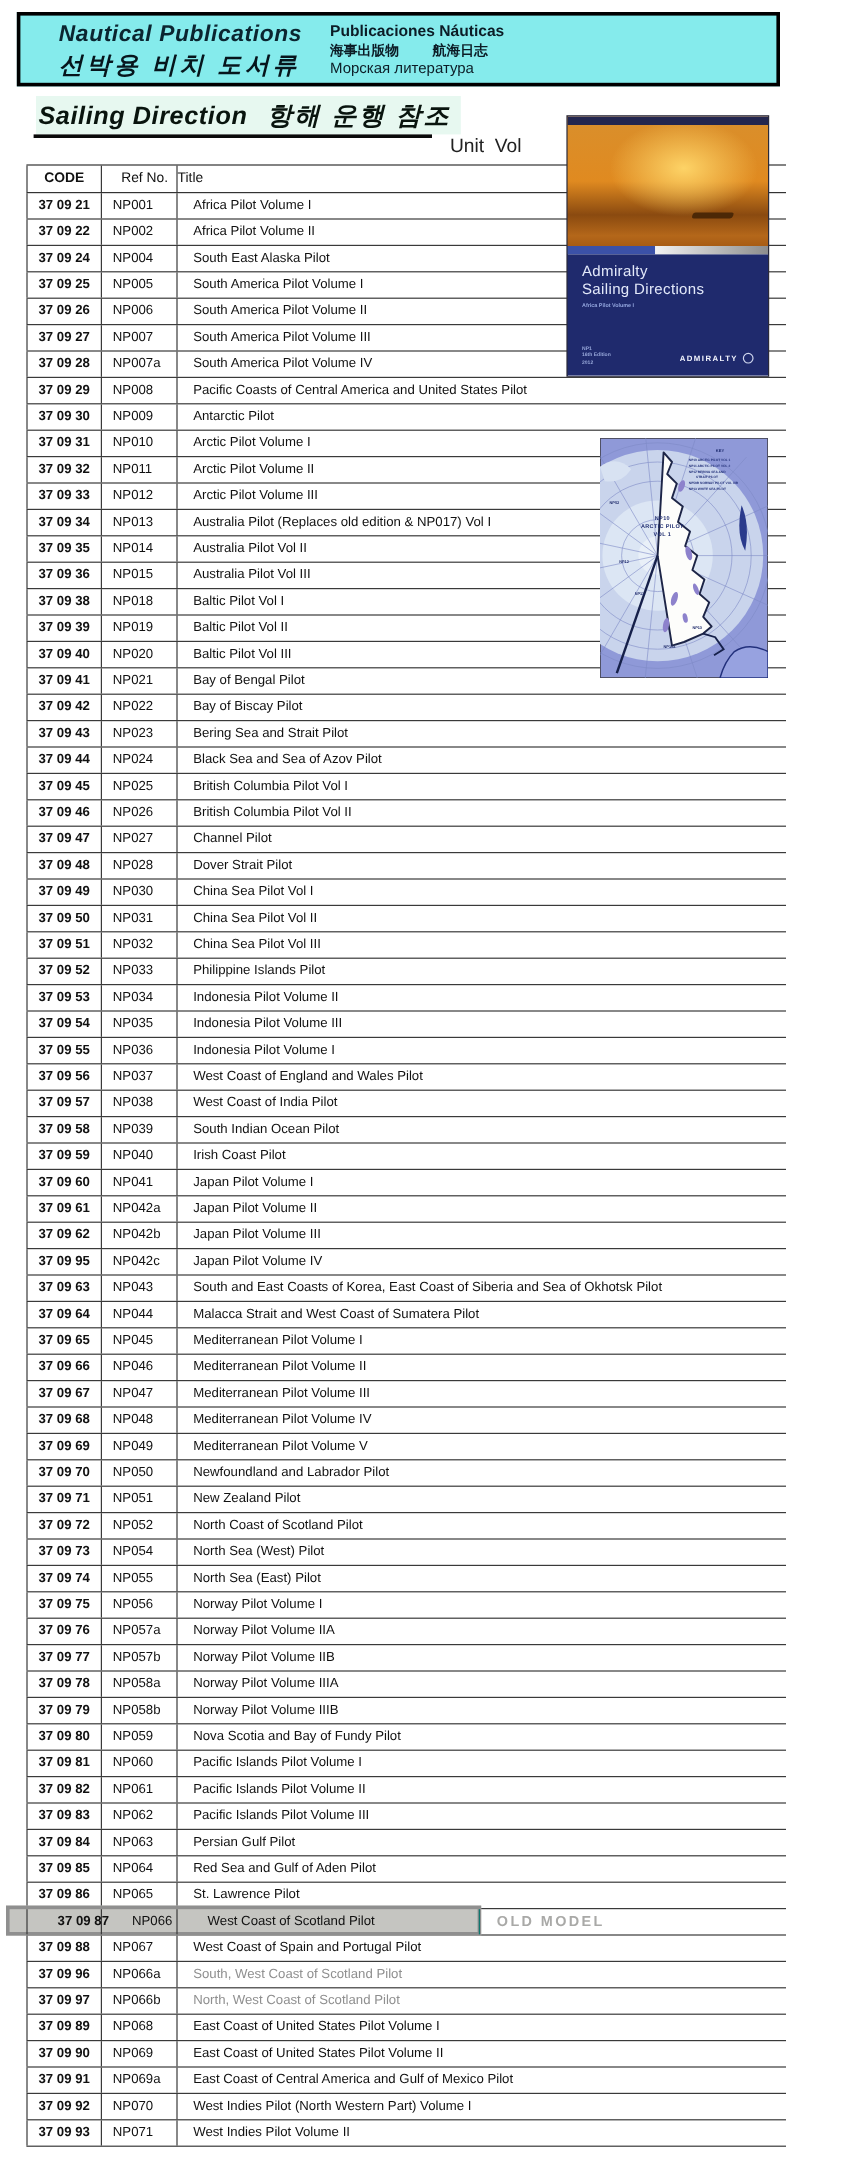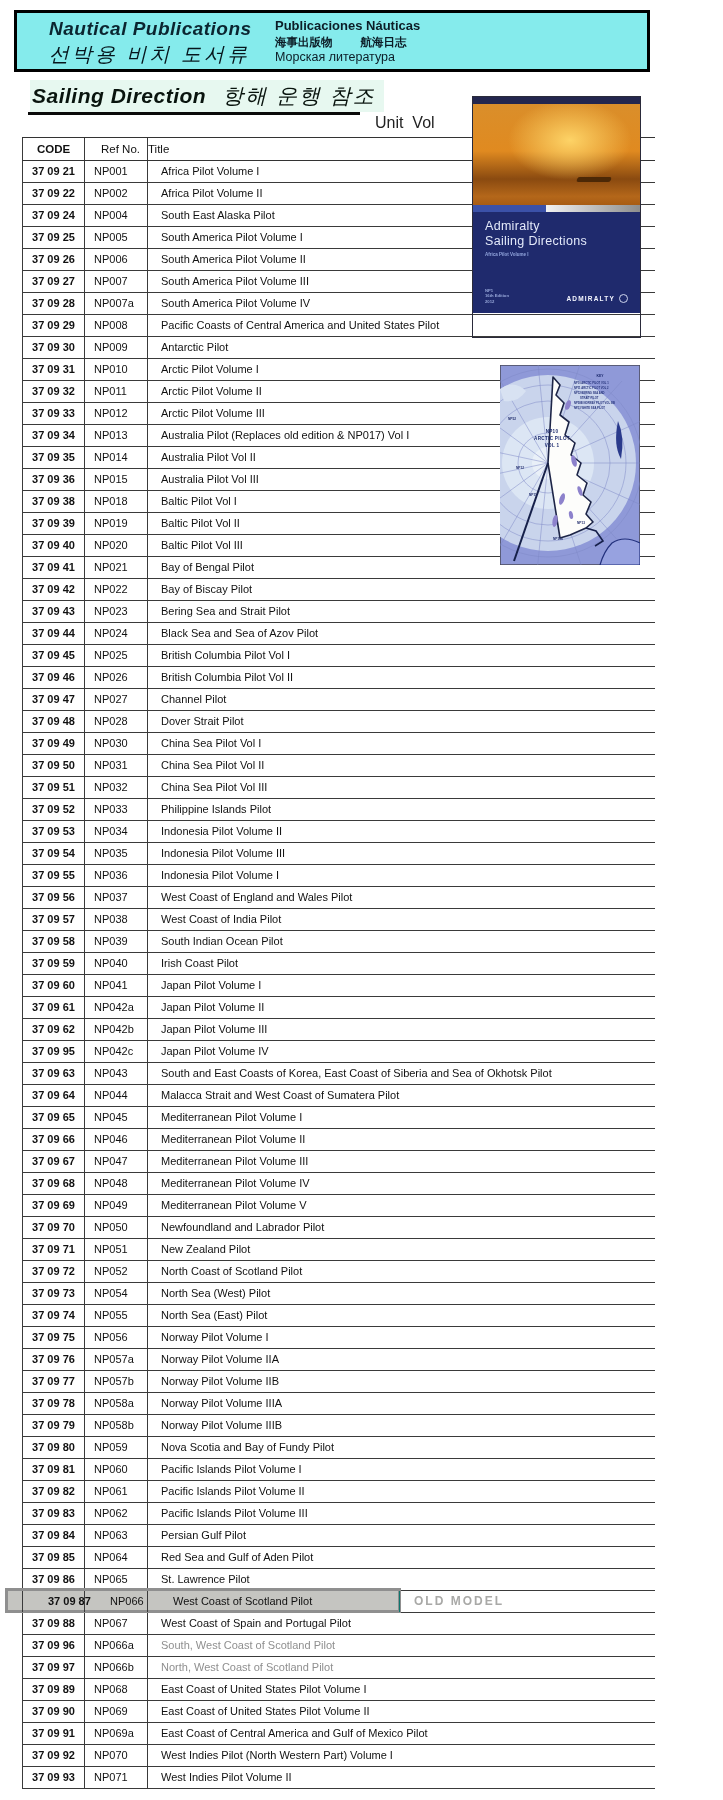--- a/index.html
+++ b/index.html
@@ -5,31 +5,31 @@
   html,body{margin:0;padding:0;}
   body{width:723px;height:1800px;position:relative;background:#ffffff;
        font-family:"Liberation Sans", sans-serif;color:#111;}
   .abs{position:absolute;}
 
   
   .hdr-box{left:14px;top:10px;width:630px;height:56px;background:#85ebec;
            border:3px solid #000;}
   .hdr-en{position:absolute;left:32px;top:5px;font-size:19px;font-weight:bold;
           font-style:italic;color:#0b2530;letter-spacing:.5px;}
-  .hdr-ko{position:absolute;left:32px;top:28px;font-size:20px;font-weight:normal;
+  .hdr-ko{position:absolute;left:32px;top:28px;font-size:20px;font-weight:bold;
           font-style:italic;color:#06151c;letter-spacing:3px;}
   .hdr-es{position:absolute;left:258px;top:5px;font-size:13px;font-weight:600;color:#0c1c26;}
   .hdr-zh{position:absolute;left:258px;top:22px;font-size:11.5px;font-weight:bold;color:#0c1c26;}
   .hdr-zh .zh2{margin-left:28px;text-align:center;}
   .hdr-ru{position:absolute;left:258px;top:37px;font-size:12.5px;color:#0c1c26;}
 
   
   .sect{left:30px;top:80px;background:#e7f8f0;padding:2px 8px 2px 2px;}
   .st-en{font-size:21px;font-weight:bold;font-style:italic;color:#09140e;letter-spacing:.5px;}
-  .st-ko{font-size:21px;font-weight:normal;font-style:italic;color:#09140e;margin-left:16px;letter-spacing:2px;}
+  .st-ko{font-size:21px;font-weight:bold;font-style:italic;color:#09140e;margin-left:16px;letter-spacing:2px;}
   .st-line{left:28px;top:112px;width:332px;height:2.5px;background:#0a0a0a;}
   .unit{left:375px;top:114px;font-size:16px;color:#222;white-space:pre;}
 
   
   .table{left:22px;top:137px;}
   .thead{display:flex;height:22px;border-top:1.5px solid #333;border-bottom:1px solid #333;}
   .thead .cell{font-size:11.5px;line-height:22px;text-align:center;}
   .row{display:flex;height:21px;border-bottom:1px solid #3a3a3a;position:relative;}
   .cell{box-sizing:border-box;line-height:21px;font-size:11px;white-space:nowrap;
         border-right:1px solid #3a3a3a;overflow:visible;}
@@ -44,21 +44,21 @@
   .row.hl::before{content:'';position:absolute;left:-17px;top:-3px;width:396px;height:25px;
                   box-sizing:border-box;border:3px solid #8f8f8f;background:#c5c5c1;}
   .row.hl .cell{position:relative;padding-left:25px;}
   .row.hl .cell.title{width:252px;border-right:1px solid #0f766e;}
   .note{position:absolute;left:392px;top:0;line-height:21px;font-size:12px;font-weight:bold;
         letter-spacing:2px;color:#a9a9a7;white-space:nowrap;}
   
   .row.gt .cell.title{color:#8f8f8f;}
 
   
-  .book{left:473px;top:97px;width:167px;height:240px;box-shadow:0 0 0 1px #2a2a3a;}
+  .book{left:473px;top:97px;width:167px;height:216px;box-shadow:0 0 0 1px #2a2a3a;}
   .photo{height:108px;position:relative;
     background:
       linear-gradient(180deg,#23264e 0px,#23264e 7px,rgba(0,0,0,0) 7px),
       radial-gradient(95px 62px at 58% 40%,rgba(255,215,106,.95),rgba(255,190,80,0) 65%),
       linear-gradient(180deg,#d98f2c 0%,#e08a20 50%,#8a4a10 76%,#b4671a 92%,#a85c14 100%);}
   .photo::after{content:'';position:absolute;left:62%;top:74%;width:34px;height:5px;
       background:#4c2806;border-radius:2px;transform:skewX(-18deg);}
   .band{height:7px;display:flex;}
   .band .b1{width:44%;background:#3b51a8;}
   .band .b2{width:56%;background:linear-gradient(90deg,#f2f2f2,#8d8d8d);}

